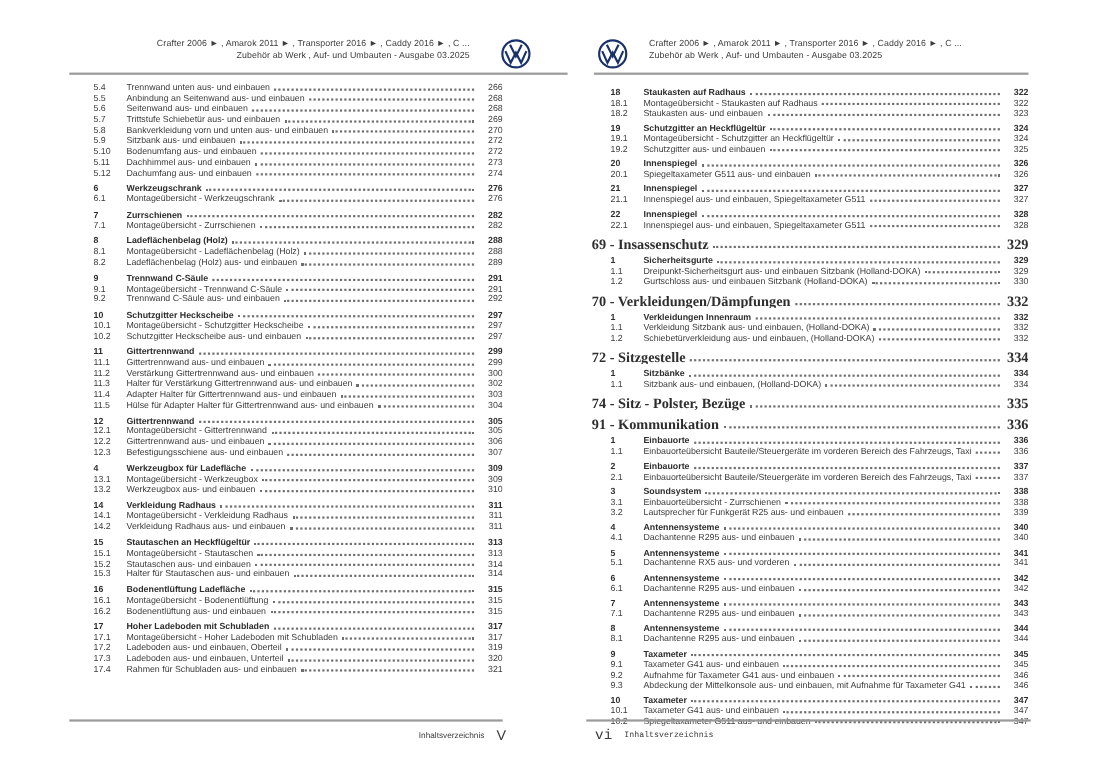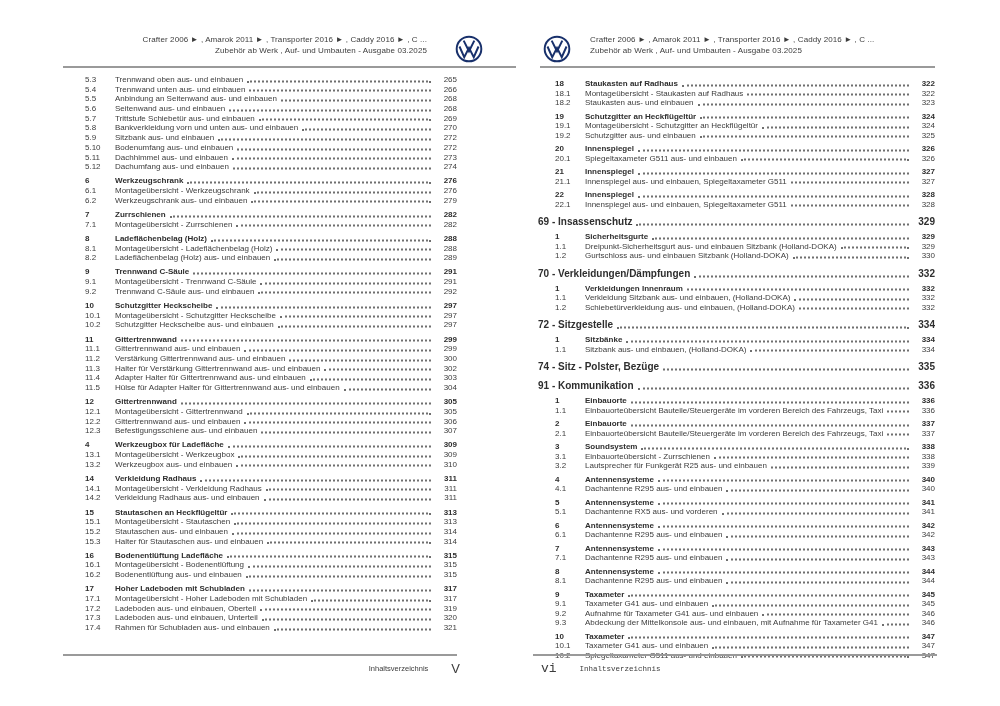--- a/index.html
+++ b/index.html
@@ -26,35 +26,35 @@
   #page-right .vwlogo{left:10px;}
 
   
   #page-left .entries{width:394px;}
   #page-right .entries{width:402px;}
   .row{display:flex;white-space:nowrap;overflow:hidden;padding-left:22px;}
   .row.sub,.row.chapter{font-size:8px;height:9.7px;line-height:9.7px;}
   #page-right .row.sub,#page-right .row.chapter{height:9.5px;line-height:9.5px;}
   .row.chapter{font-weight:bold;margin-top:4.5px;color:var(--text_bold,#2e2e2e);}
   #page-right .row.chapter{margin-top:4px;justify-content:flex-end;}
-  .row.part{font-size:10px;height:13px;line-height:13px;font-weight:bold;margin-top:6px;
-            padding-left:5px;color:var(--text_bold,#2e2e2e);}
+  .row.part{font-size:13px;height:13px;line-height:13px;font-weight:bold;margin-top:6px;
+            padding-left:5px;color:var(--text_bold,#2e2e2e);font-family:Liberation Serif, serif;}
   .num{width:30px;flex:none;}
   .title{flex:none;}
   .dots{flex:1;align-self:flex-end;border-bottom:2px dotted var(--dots,#6f6f6f);
         margin:0 4px;transform:translateY(-2.5px);min-width:8px;}
   .part .dots{border-bottom-width:2.5px;}
   .pg{flex:none;min-width:22px;text-align:right;}
 
   
   .footer{position:absolute;top:624px;left:0;}
   .footer-rule{height:2px;background:var(--rule_gray,#9a9a9a);}
   #page-left .footer-rule{width:394px;}
   #page-right .footer-rule{width:404px;}
-  .footer-line{display:flex;align-items:center;margin-top:5px;gap:23px;font-size:7.5px;text-align:center;}
+  .footer-line{display:flex;align-items:center;margin-top:5px;gap:11px;font-size:7.5px;text-align:center;}
   #page-left .footer-line{justify-content:flex-end;width:397px;}
   #page-right .footer-line{justify-content:flex-start;padding-left:8px;font-family:Liberation Mono, monospace;}
   .folio{font-size:13px;}
 </style>
 </head>
 <body>
 
 <div class="page" id="page-left">
   <div class="header">
     <div class="header-text">
@@ -63,26 +63,20 @@
     </div>
     <svg class="vwlogo" viewBox="0 0 100 100">
       <circle cx="50" cy="50" r="44" fill="none" stroke="currentColor" stroke-width="7"></circle>
       <path d="M31 20 L50 58 L69 20" fill="none" stroke="currentColor" stroke-width="7" stroke-linejoin="miter"></path>
       <path d="M16 41 L33 79 L50 46 L67 79 L84 41" fill="none" stroke="currentColor" stroke-width="7" stroke-linejoin="miter"></path>
     </svg>
     <div class="header-rule"></div>
   </div>
   <div class="entries" id="entries-left">
       <div class="row sub">
-        <span class="num">5.3</span>
-        <span class="title">Trennwand oben aus- und einbauen</span>
-        <span class="dots"></span>
-        <span class="pg">265</span>
-      </div>
-      <div class="row sub">
         <span class="num">5.4</span>
         <span class="title">Trennwand unten aus- und einbauen</span>
         <span class="dots"></span>
         <span class="pg">266</span>
       </div>
       <div class="row sub">
         <span class="num">5.5</span>
         <span class="title">Anbindung an Seitenwand aus- und einbauen</span>
         <span class="dots"></span>
         <span class="pg">268</span>
@@ -133,26 +127,20 @@
         <span class="num">6</span>
         <span class="title">Werkzeugschrank</span>
         <span class="dots"></span>
         <span class="pg">276</span>
       </div>
       <div class="row sub">
         <span class="num">6.1</span>
         <span class="title">Montageübersicht - Werkzeugschrank</span>
         <span class="dots"></span>
         <span class="pg">276</span>
-      </div>
-      <div class="row sub">
-        <span class="num">6.2</span>
-        <span class="title">Werkzeugschrank aus- und einbauen</span>
-        <span class="dots"></span>
-        <span class="pg">279</span>
       </div>
       <div class="row chapter">
         <span class="num">7</span>
         <span class="title">Zurrschienen</span>
         <span class="dots"></span>
         <span class="pg">282</span>
       </div>
       <div class="row sub">
         <span class="num">7.1</span>
         <span class="title">Montageübersicht - Zurrschienen</span>

